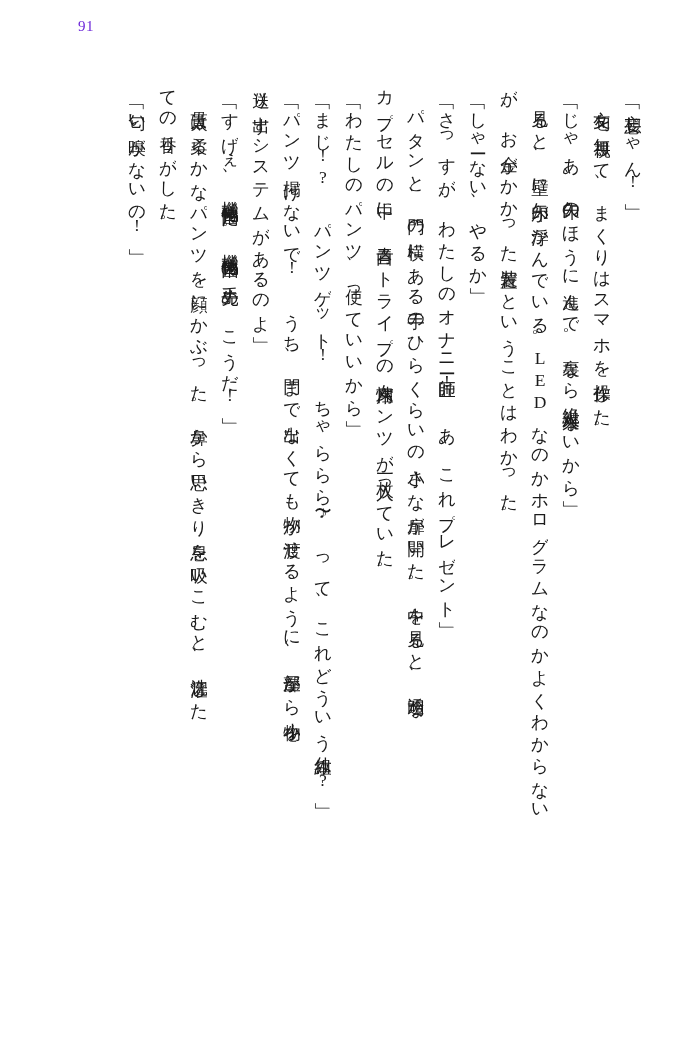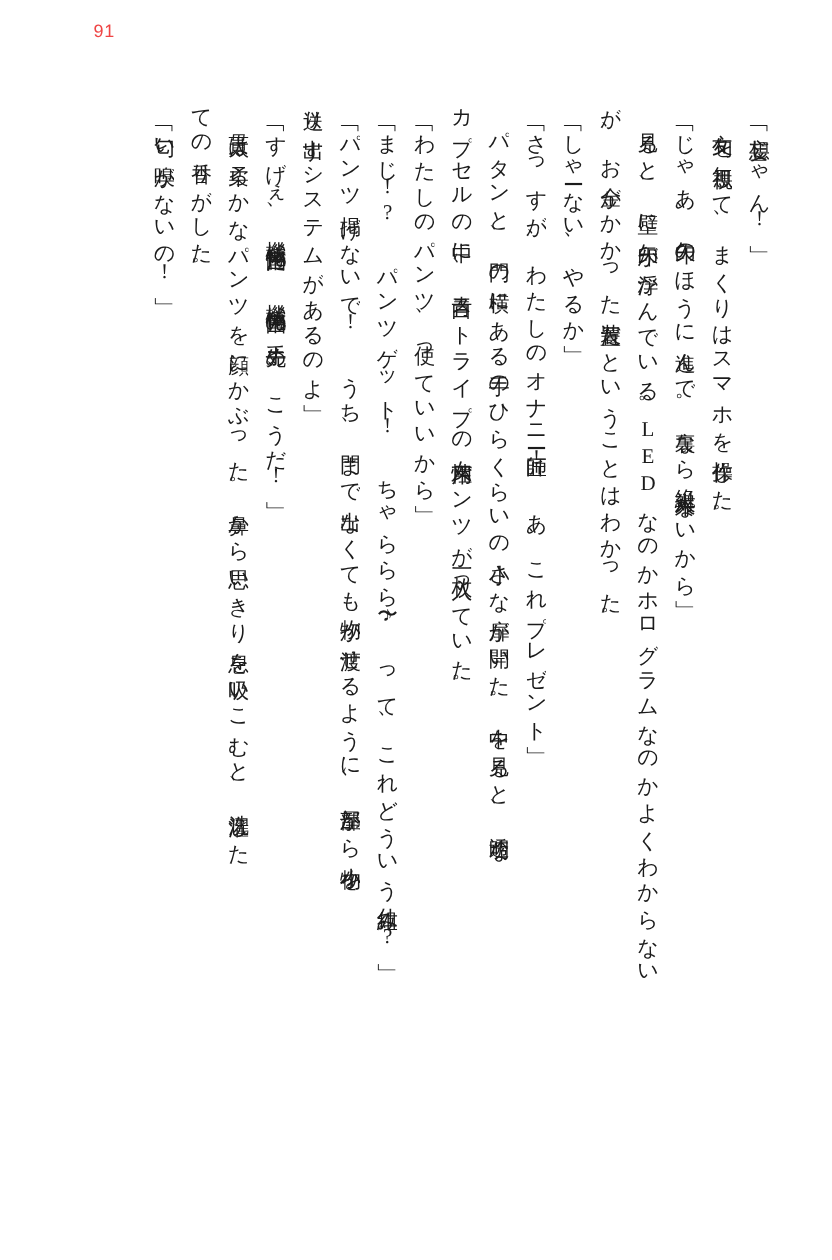--- a/index.html
+++ b/index.html
@@ -17,22 +17,22 @@
     height: 1050px;
     background: #ffffff;
     overflow: hidden;
     box-sizing: border-box;
   }
   .page-number {
     position: absolute;
     top: 18px;
     left: 78px;
     font-size: 15px;
-    font-family: Liberation Sans, sans-serif;
-    color: #ef4444;
+    font-family: Liberation Serif, serif;
+    color: #6d28d9;
     letter-spacing: 0.5px;
   }
   .text-body {
     position: absolute;
     top: 78px;
     right: 52px;
     bottom: 40px;
     left: 40px;
     display: flex;
     flex-direction: row-reverse;

